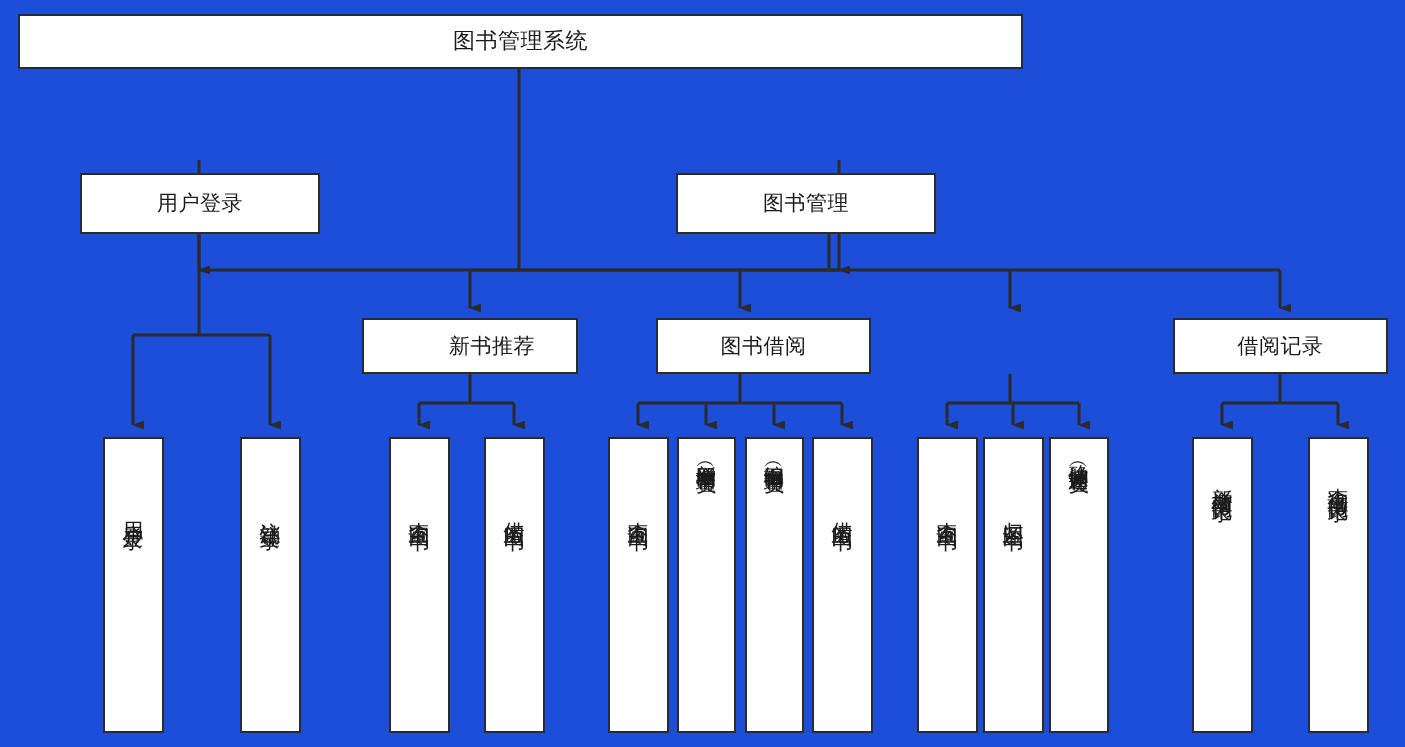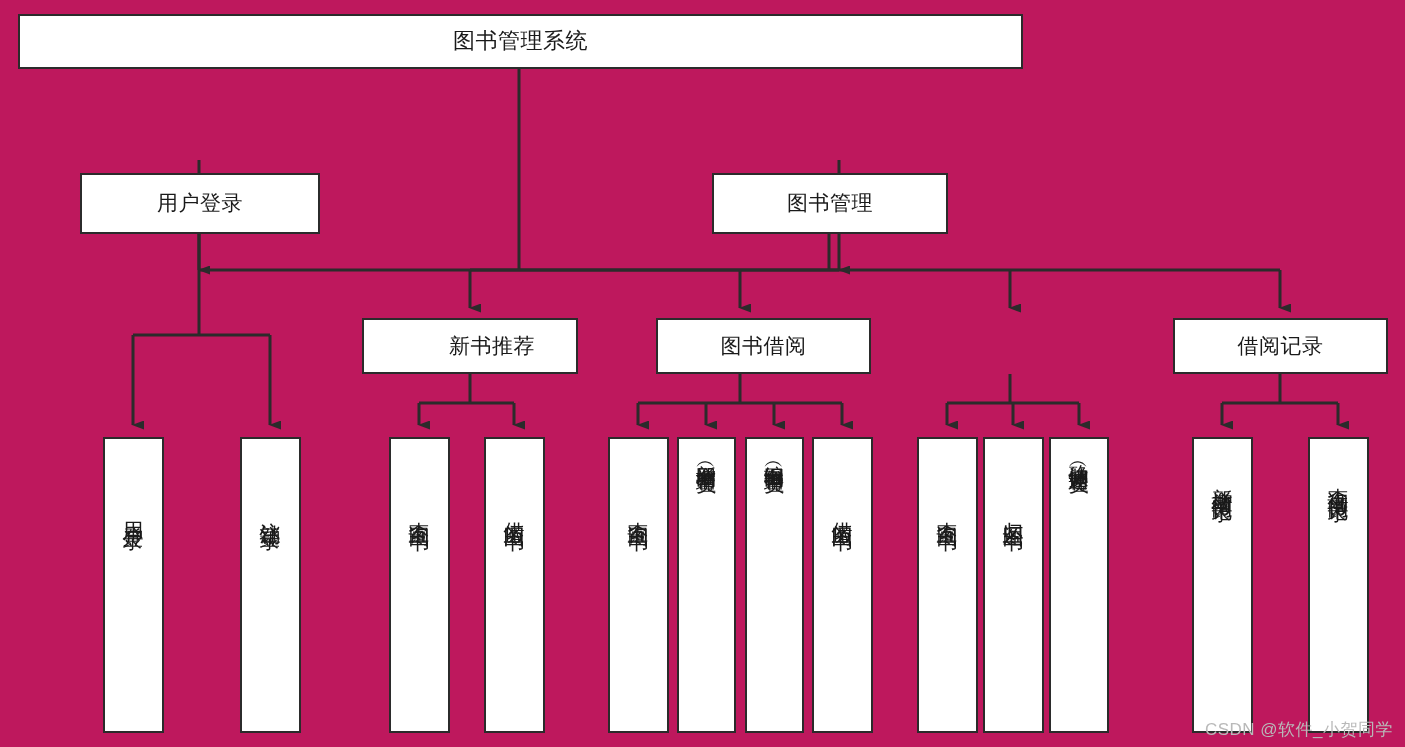--- a/index.html
+++ b/index.html
@@ -8,21 +8,21 @@
     padding: 0;
     background: #ffffff;
   }
   body {
     font-family: "Liberation Sans", "DejaVu Sans", sans-serif;
   }
   #diagram-root {
     position: relative;
     width: 1405px;
     height: 747px;
-    background: #be185d;
+    background: #1d4ed8;
     overflow: hidden;
   }
   #edge-layer {
     position: absolute;
     left: 0;
     top: 0;
     width: 1405px;
     height: 747px;
     pointer-events: none;
   }
@@ -135,21 +135,21 @@
   </svg>
 
   <div class="node horiz root" style="left:18px; top:14px; width:1005px; height:55px;">
     <span class="node-label">图书管理系统</span>
   </div>
 
   <div class="node horiz" style="left:80px; top:173px; width:240px; height:61px;">
     <span class="node-label">用户登录</span>
   </div>
 
-  <div class="node horiz" style="left:712px; top:173px; width:236px; height:61px;">
+  <div class="node horiz" style="left:676px; top:173px; width:260px; height:61px;">
     <span class="node-label">图书管理</span>
   </div>
 
   <div class="node horiz" style="left:362px; top:318px; width:216px; height:56px;padding-left:44px;">
     <span class="node-label">新书推荐</span>
   </div>
 
   <div class="node horiz" style="left:633px; top:318px; width:215px; height:56px;margin-left:23px;">
     <span class="node-label">图书借阅</span>
   </div>
@@ -204,15 +204,14 @@
   </div>
 
   <div class="node vert" style="left:1192px; top:437px; width:61px; height:296px; padding-top:32px;">
     <span class="node-label">新增借阅记录</span>
   </div>
 
   <div class="node vert" style="left:1308px; top:437px; width:61px; height:296px; padding-top:32px;">
     <span class="node-label">查询借阅记录</span>
   </div>
 
-  <div id="watermark">CSDN @软件_小贺同学</div>
 
 </div>
 
 </body></html>

